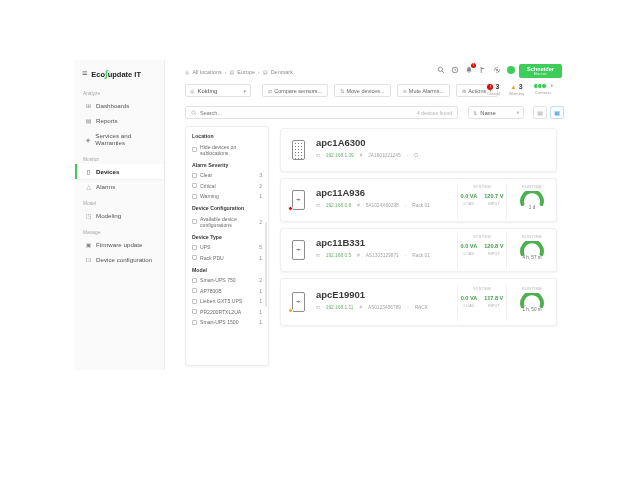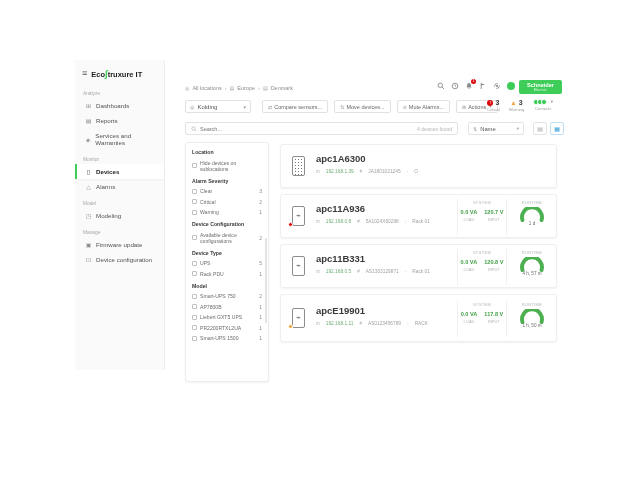--- a/index.html
+++ b/index.html
@@ -12,21 +12,21 @@
   .logo-row{display:flex;align-items:center;gap:4px;padding:8px 7px 5px 7px;}
   .hamburger{font-size:9px;color:#555;line-height:9px;cursor:pointer;}
   .logo{font-size:7.5px;color:#1d1d1d;font-weight:bold;white-space:nowrap;}
   .logo .swirl{color:#3dcd58;font-style:italic;font-weight:bold;font-size:9.5px;}
   .nav-label{font-size:4.8px;color:#a8a8a8;padding:7px 8px 2px 8px;}
   .nav-item{display:flex;align-items:center;gap:4px;padding:4px 8px;font-size:6.2px;color:#525252;cursor:pointer;border-left:2px solid transparent;}
   .nav-icon{font-size:6px;color:#8d8d8d;width:7px;text-align:center;}
   .nav-item.active{background:#fff;border-left:2px solid #3dcd58;color:#1e1e1e;font-weight:bold;box-shadow:0 1px 2px rgba(0,0,0,.05);}
 
   
-  .main{position:absolute;left:90px;top:16px;width:400px;height:310px;background:#fff;}
+  .main{position:absolute;left:90px;top:0;width:400px;height:310px;background:#fff;}
   .breadcrumb{position:absolute;left:20px;top:9px;display:flex;align-items:center;gap:3px;font-size:5.5px;color:#8d8d8d;}
   .crumb-icon{font-size:5px;color:#a0a0a0;}
   .crumb-sep{color:#b5b5b5;}
 
   .topicons{position:absolute;right:50px;top:6px;display:flex;gap:6px;align-items:center;}
   .ticon{position:relative;width:8px;height:8px;display:flex;align-items:center;justify-content:center;cursor:pointer;}
   .ticon svg{width:8px;height:8px;}
   .nbadge{position:absolute;top:-3px;right:-3px;min-width:5px;height:5px;border-radius:3px;background:#dc0a0a;color:#fff;
     font-size:3.6px;line-height:5px;text-align:center;padding:0 .5px;}
   .avatar{width:8px;height:8px;border-radius:50%;background:#3dcd58;cursor:pointer;}
@@ -108,21 +108,21 @@
   .run-val{font-size:4.6px;color:#6b6b6b;text-align:center;margin-top:-1px;}
 </style>
 </head>
 <body>
 
 <div id="app">
 
   <aside class="sidebar">
     <div class="logo-row">
       <span class="hamburger">≡</span>
-      <span class="logo"><b>Eco</b><span class="swirl">∫</span><b>truxure IT</b></span>
+      <span class="logo"><b>Eco</b><span class="swirl">∫</span><b>update IT</b></span>
     </div>
 
     <div class="nav-label">Analyze</div>
     <div class="nav-item">
       <span class="nav-icon">⊞</span>
       <span>Dashboards</span>
     </div>
     <div class="nav-item">
       <span class="nav-icon">▤</span>
       <span>Reports</span>

